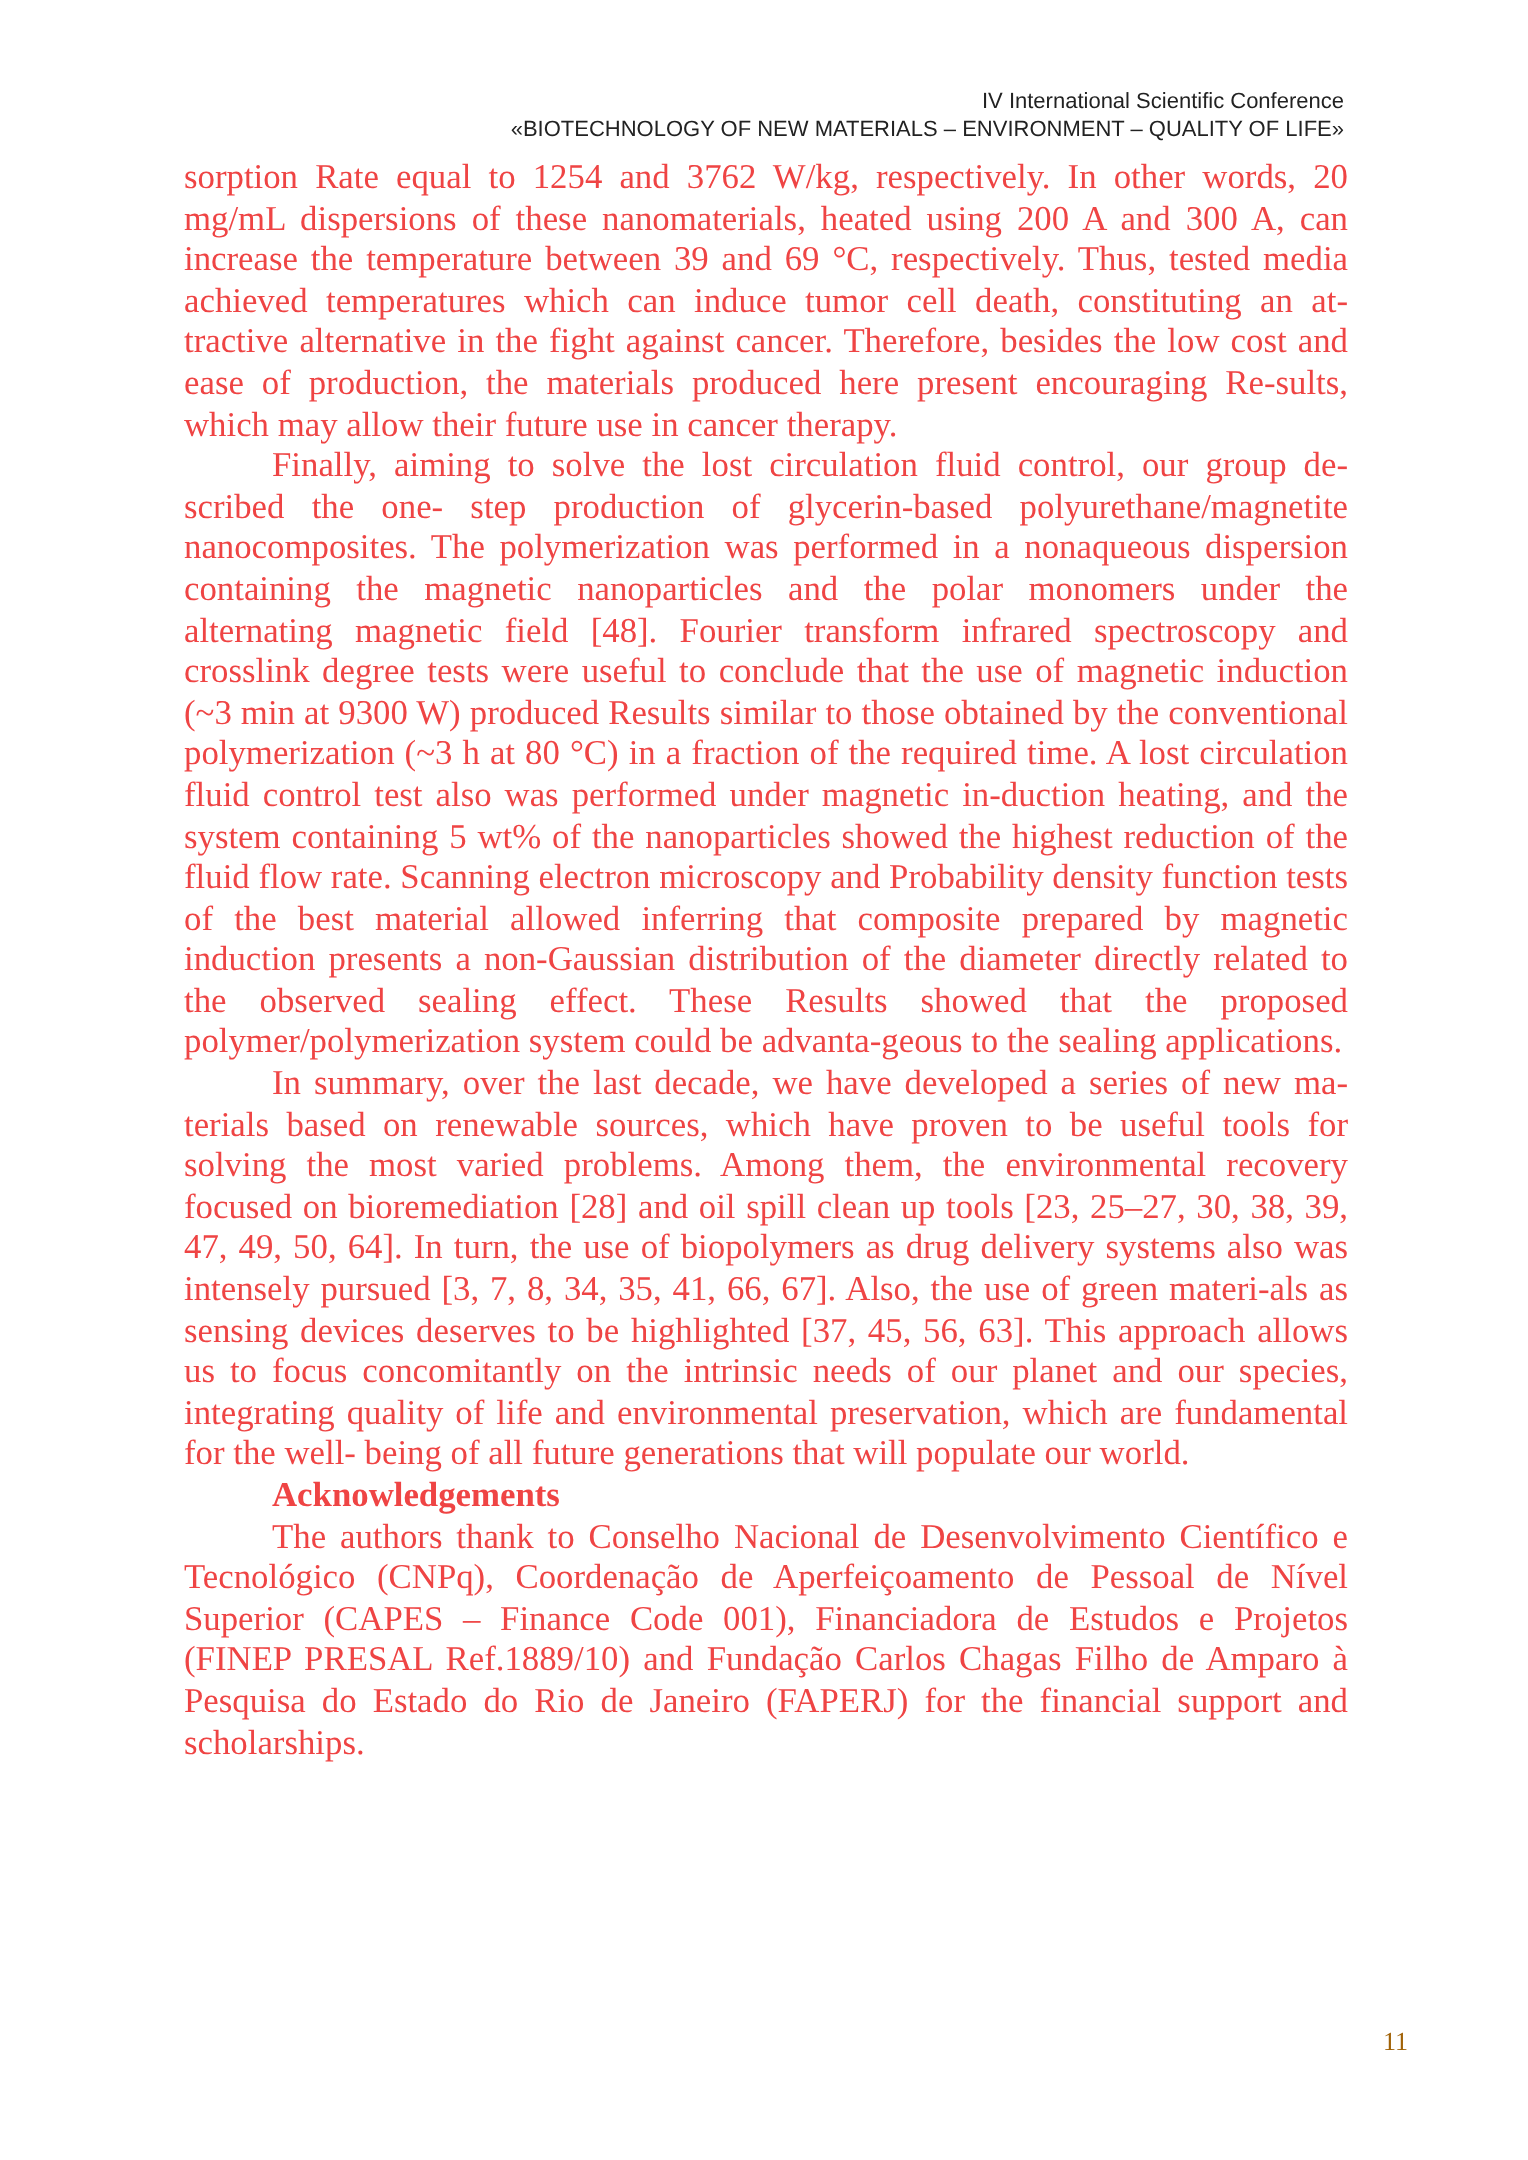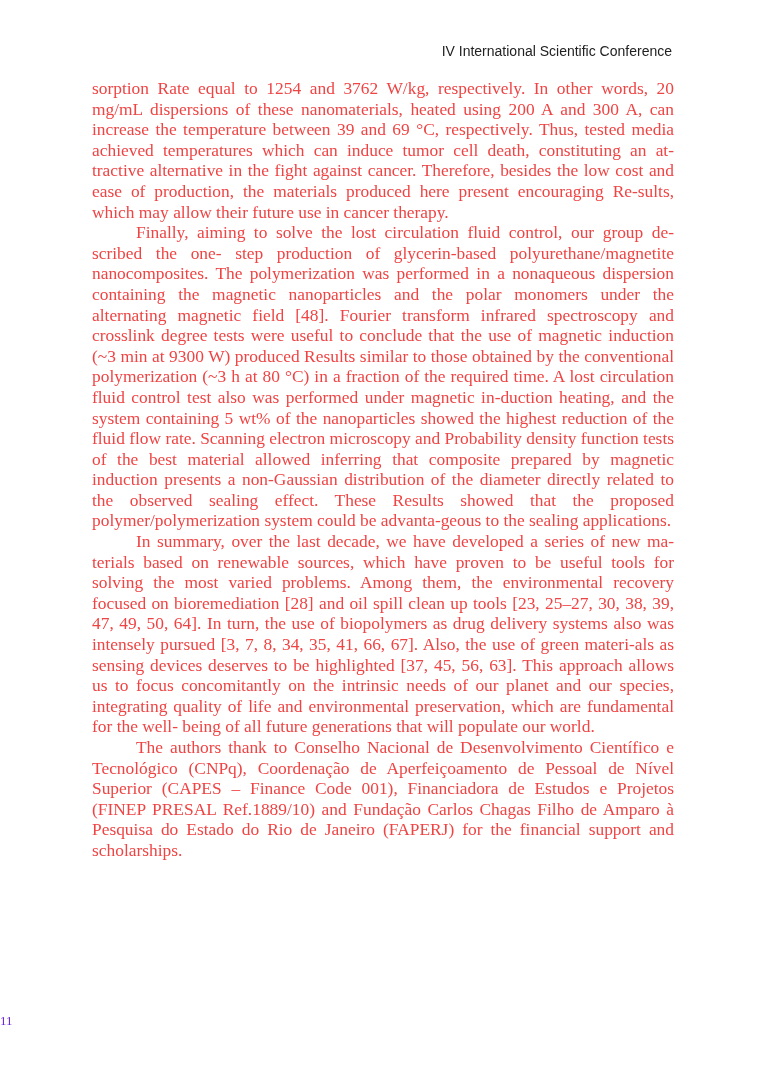--- a/index.html
+++ b/index.html
@@ -1,35 +1,37 @@
 <!DOCTYPE html>
 <html><head>
 <meta charset="utf-8">
 <style>
   html, body { margin:0; padding:0; background:#ffffff; }
   body { width:764px; height:1080px; position:relative; overflow:hidden; }
   .header { position:absolute; right:92px; top:44px; text-align:right;
-    font-family:"Liberation Sans", sans-serif; font-size:14px; line-height:14px; color:#222; }
+    font-family:"Liberation Sans", sans-serif; font-size:11px; line-height:14px; color:#222; }
   .body-text { position:absolute; left:92px; top:78px; width:582px;
     font-family:"Liberation Serif", serif; font-size:17.4px; line-height:20.6px; color:#ef4444;
     text-align:justify; }
   .body-text p { margin:0; }
   .indent { text-indent:44px; }
   .ack-title { font-weight:bold; text-indent:44px; }
   .ack-text { text-indent:44px; }
-  .page-num { position:absolute; left:0; width:704px; top:1013px; text-align:left;
-    font-family:"Liberation Serif", serif; font-size:13px; color:#6d28d9; }
+  .page-num { position:absolute; left:0; width:704px; top:1013px; text-align:right;
+    font-family:"Liberation Serif", serif; font-size:13px; color:#a16207; }
 </style>
 </head>
 <body>
 
 <div class="header">
   <div>IV International Scientific Conference</div>
+  <div>«BIOTECHNOLOGY OF NEW MATERIALS – ENVIRONMENT – QUALITY OF LIFE»</div>
 </div>
 
 <div class="body-text">
   <p>sorption Rate equal to 1254 and 3762 W/kg, respectively. In other words, 20 mg/mL dispersions of these nanomaterials, heated using 200 A and 300 A, can increase the temperature between 39 and 69 °C, respectively. Thus, tested media achieved temperatures which can induce tumor cell death, constituting an at-tractive alternative in the fight against cancer. Therefore, besides the low cost and ease of production, the materials produced here present encouraging Re-sults, which may allow their future use in cancer therapy.</p>
   <p class="indent">Finally, aiming to solve the lost circulation fluid control, our group de-scribed the one- step production of glycerin-based polyurethane/magnetite nanocomposites. The polymerization was performed in a nonaqueous dispersion containing the magnetic nanoparticles and the polar monomers under the alternating magnetic field [48]. Fourier transform infrared spectroscopy and crosslink degree tests were useful to conclude that the use of magnetic induction (~3 min at 9300 W) produced Results similar to those obtained by the conventional polymerization (~3 h at 80 °C) in a fraction of the required time. A lost circulation fluid control test also was performed under magnetic in-duction heating, and the system containing 5 wt% of the nanoparticles showed the highest reduction of the fluid flow rate. Scanning electron microscopy and Probability density function tests of the best material allowed inferring that composite prepared by magnetic induction presents a non-Gaussian distribution of the diameter directly related to the observed sealing effect. These Results showed that the proposed polymer/polymerization system could be advanta-geous to the sealing applications.</p>
   <p class="indent">In summary, over the last decade, we have developed a series of new ma-terials based on renewable sources, which have proven to be useful tools for solving the most varied problems. Among them, the environmental recovery focused on bioremediation [28] and oil spill clean up tools [23, 25–27, 30, 38, 39, 47, 49, 50, 64]. In turn, the use of biopolymers as drug delivery systems also was intensely pursued [3, 7, 8, 34, 35, 41, 66, 67]. Also, the use of green materi-als as sensing devices deserves to be highlighted [37, 45, 56, 63]. This approach allows us to focus concomitantly on the intrinsic needs of our planet and our species, integrating quality of life and environmental preservation, which are fundamental for the well- being of all future generations that will populate our world.</p>
+  <p class="ack-title">Acknowledgements</p>
   <p class="ack-text">The authors thank to Conselho Nacional de Desenvolvimento Científico e Tecnológico (CNPq), Coordenação de Aperfeiçoamento de Pessoal de Nível Superior (CAPES – Finance Code 001), Financiadora de Estudos e Projetos (FINEP PRESAL Ref.1889/10) and Fundação Carlos Chagas Filho de Amparo à Pesquisa do Estado do Rio de Janeiro (FAPERJ) for the financial support and scholarships.</p>
 </div>
 
 <div class="page-num">11</div>
 
 </body></html>

